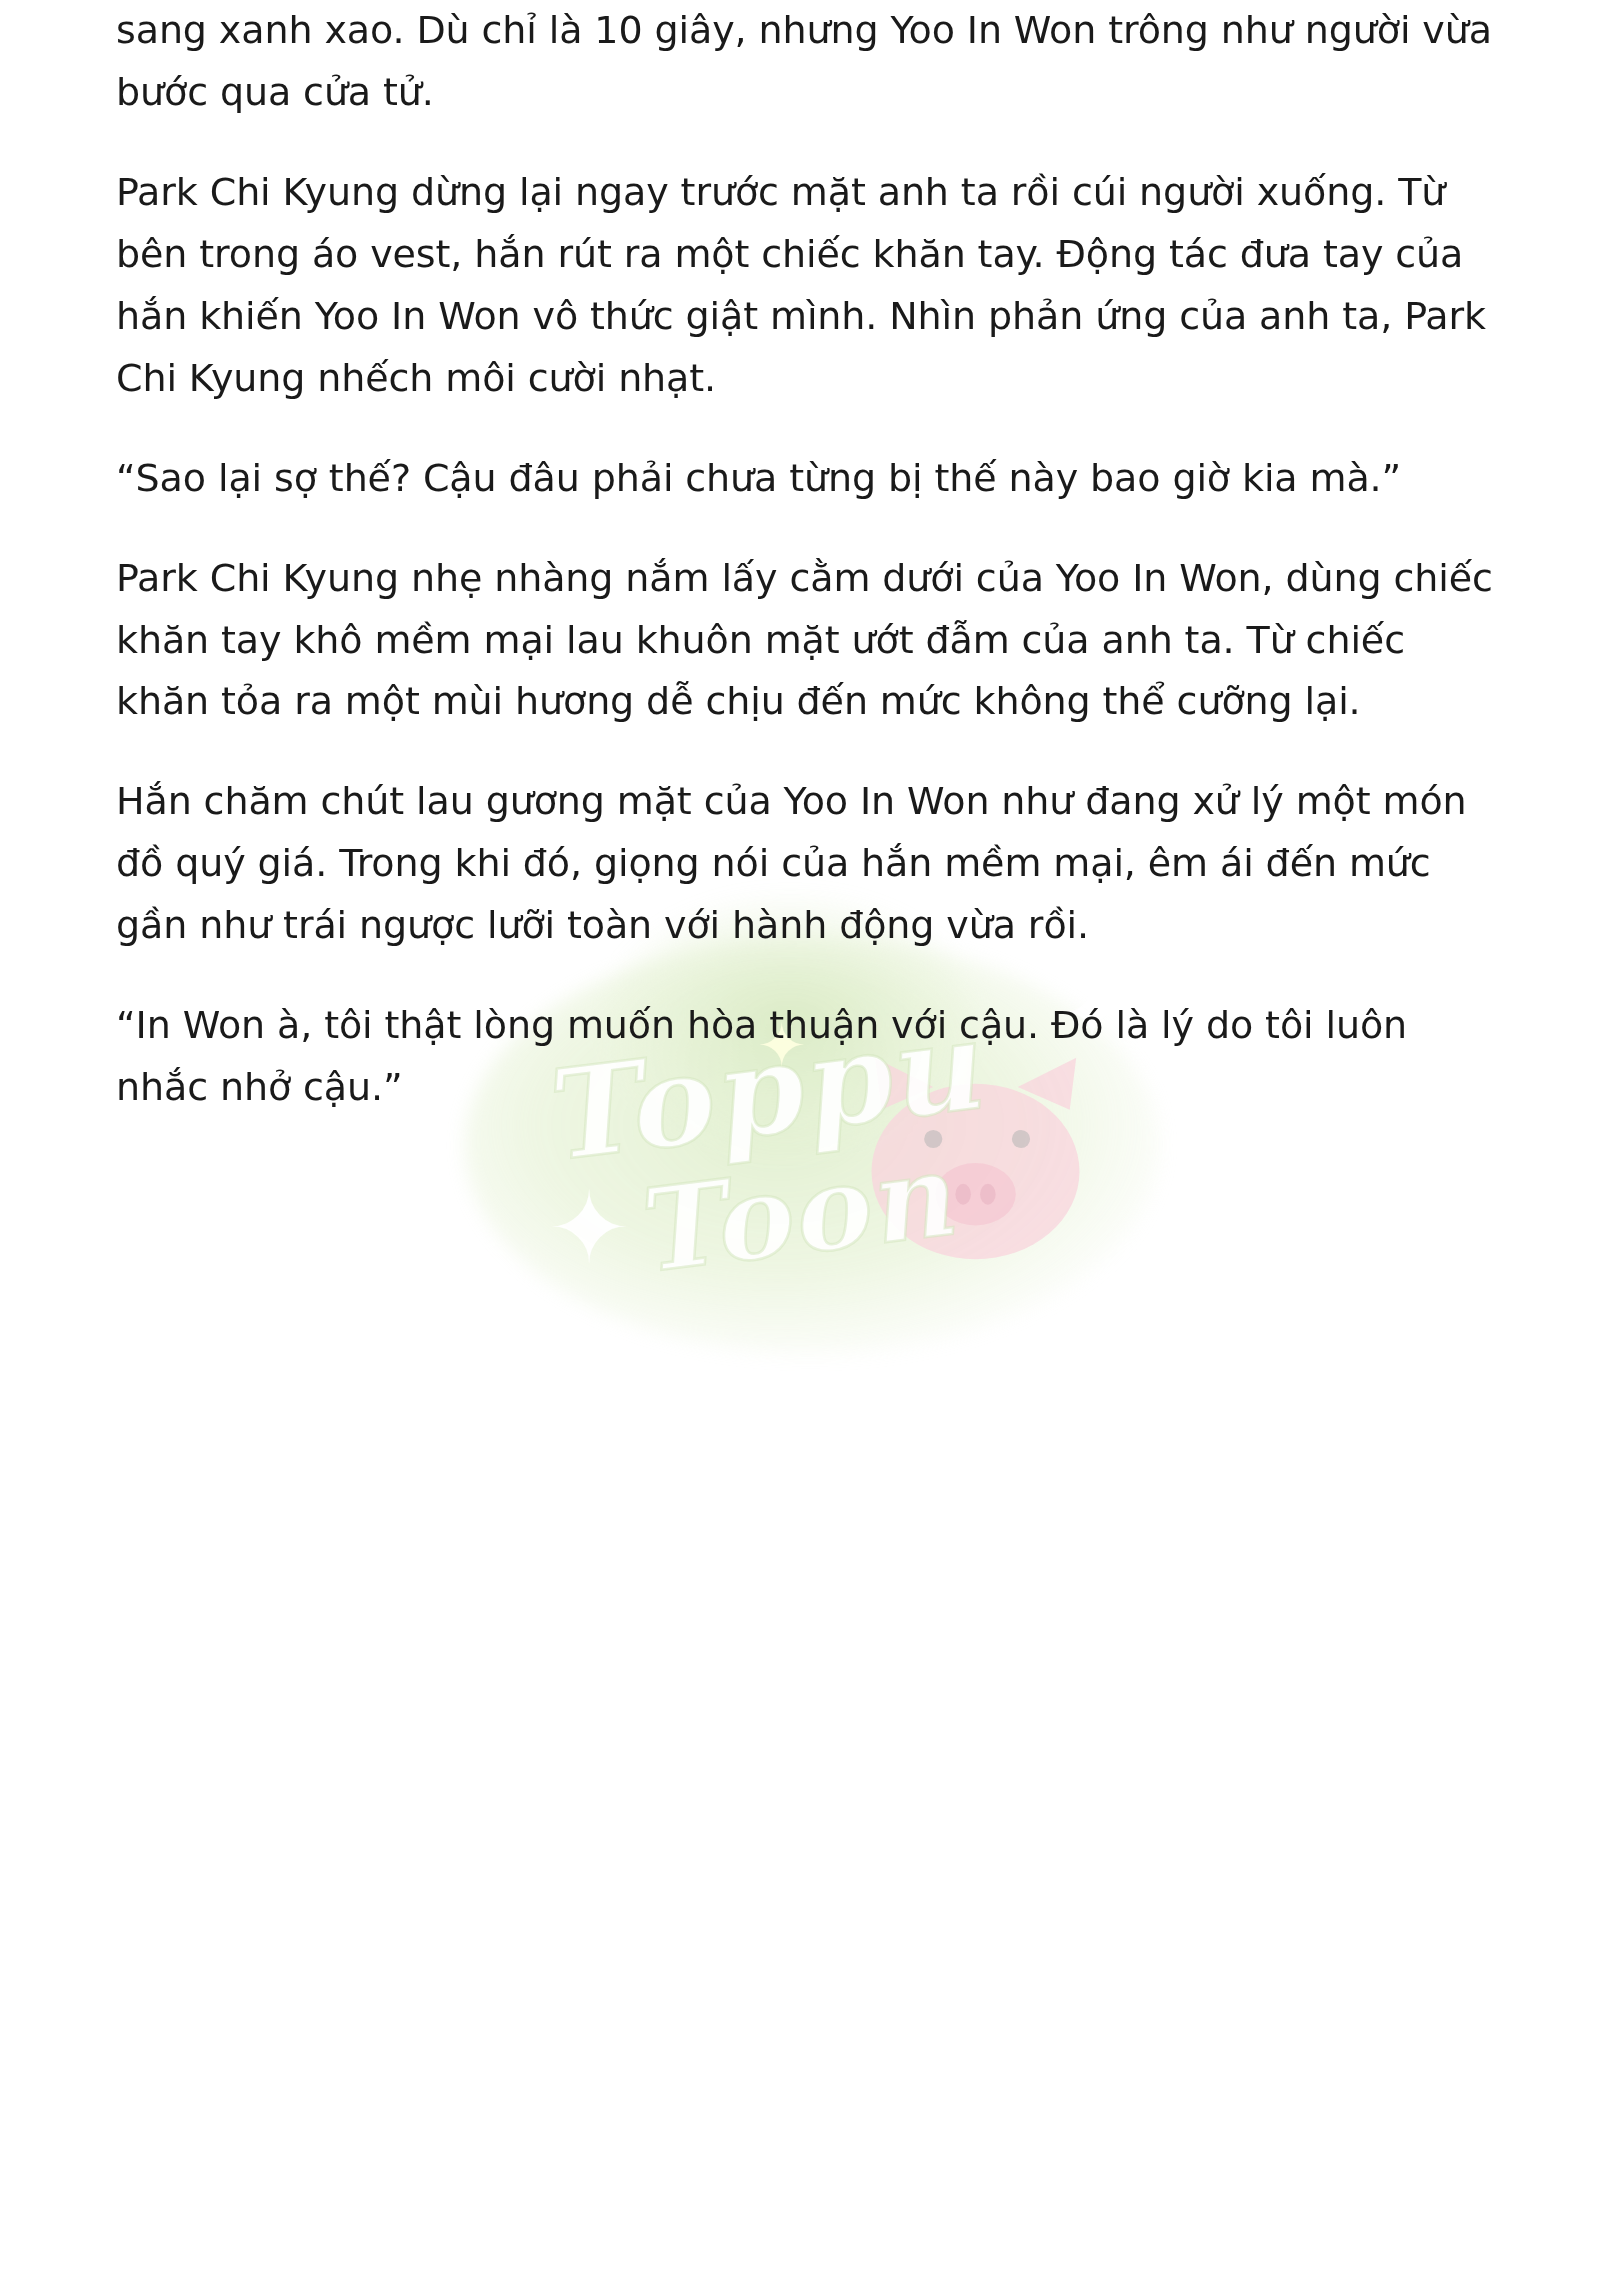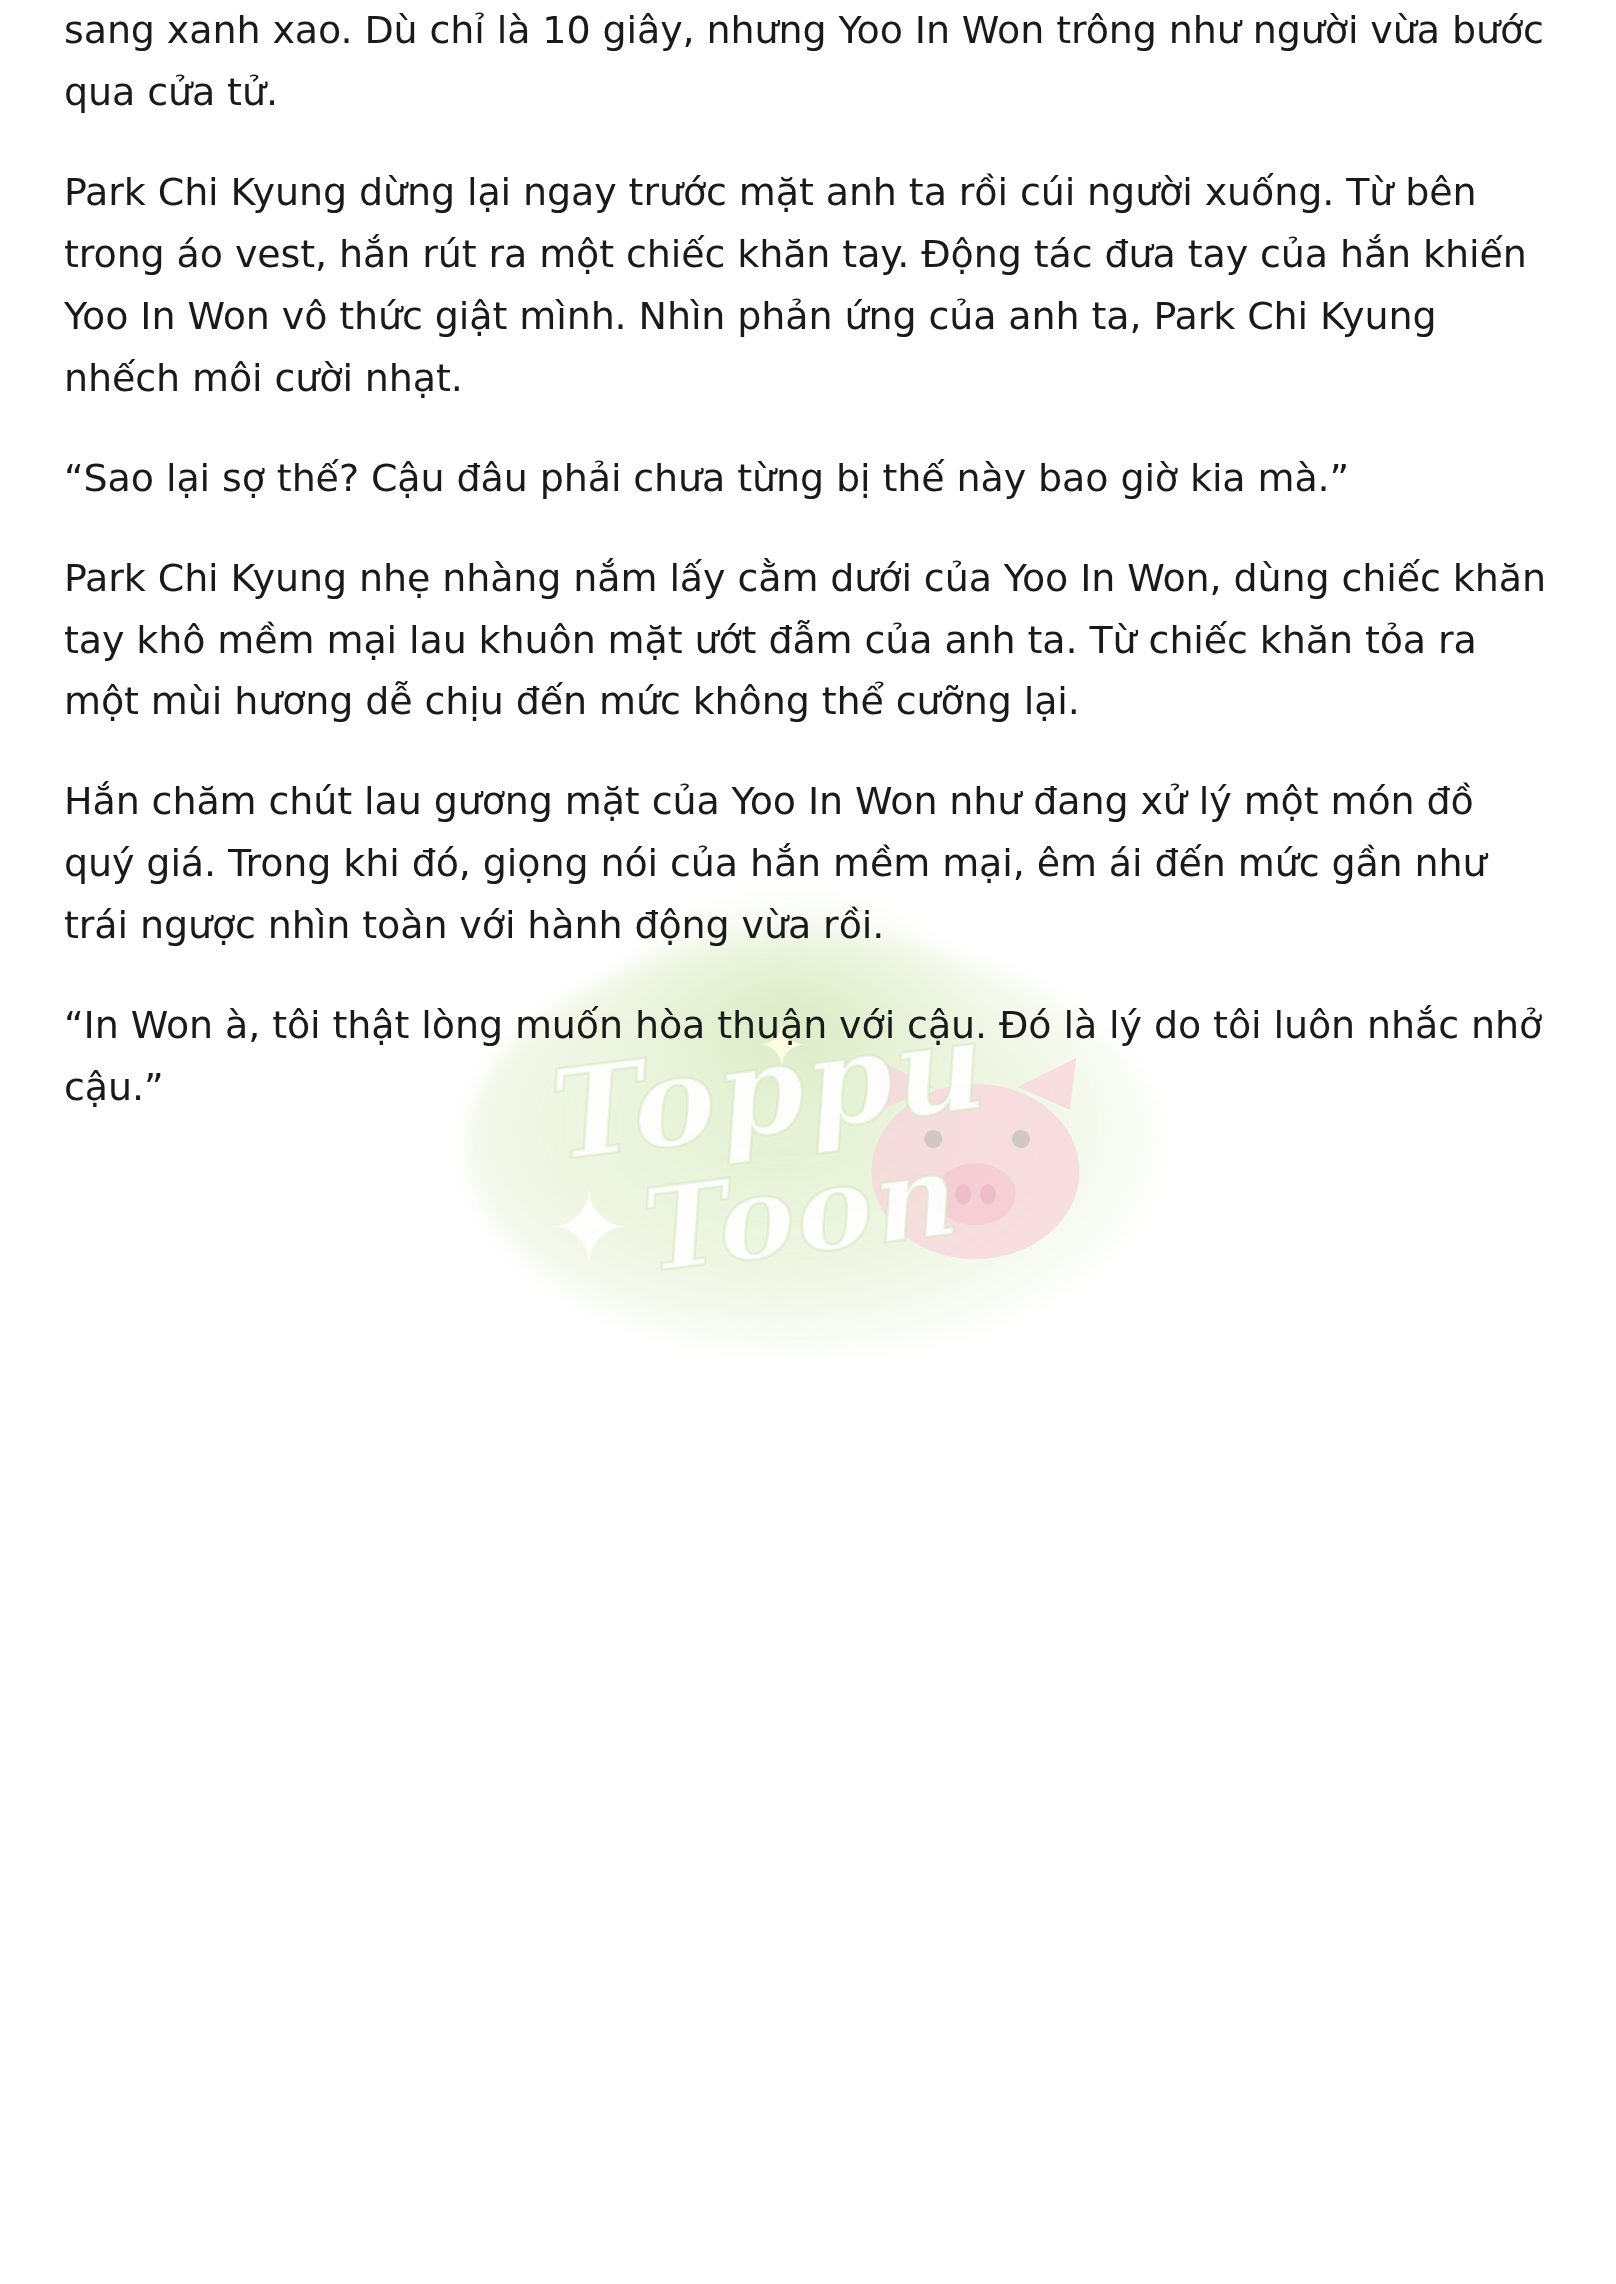--- a/index.html
+++ b/index.html
@@ -79,21 +79,21 @@
     line-height: 1;
   }
   .wm-spark.s1 { left: 195px; top: 280px; font-size: 98px; color: rgba(255,255,255,0.95); }
   .wm-spark.s2 { left: 709px; top: 78px; font-size: 72px; }
   .wm-spark.s3 { left: 404px; top: 117px; font-size: 59px; color: rgba(255,255,200,0.9); }
 
   
   .content {
     position: relative;
     z-index: 3;
-    padding: 0 64px;
+    padding: 0 116px;
     box-sizing: border-box;
   }
   .content p {
     margin: 0 0 38px 0;
     font-family: "DejaVu Sans", sans-serif;
     font-size: 38px;
     line-height: 1.63;
     color: #1a1a1a;
     font-weight: 400;
     letter-spacing: -0.1px;
@@ -130,18 +130,18 @@
     <div class="wm-spark s1">✦</div>
     <div class="wm-spark s2">✦</div>
     <div class="wm-spark s3">✦</div>
   </div>
 
   <div class="content">
     <p class="first">sang xanh xao. Dù chỉ là 10 giây, nhưng Yoo In Won trông như người vừa bước qua cửa tử.</p>
     <p>Park Chi Kyung dừng lại ngay trước mặt anh ta rồi cúi người xuống. Từ bên trong áo vest, hắn rút ra một chiếc khăn tay. Động tác đưa tay của hắn khiến Yoo In Won vô thức giật mình. Nhìn phản ứng của anh ta, Park Chi Kyung nhếch môi cười nhạt.</p>
     <p>“Sao lại sợ thế? Cậu đâu phải chưa từng bị thế này bao giờ kia mà.”</p>
     <p>Park Chi Kyung nhẹ nhàng nắm lấy cằm dưới của Yoo In Won, dùng chiếc khăn tay khô mềm mại lau khuôn mặt ướt đẫm của anh ta. Từ chiếc khăn tỏa ra một mùi hương dễ chịu đến mức không thể cưỡng lại.</p>
-    <p>Hắn chăm chút lau gương mặt của Yoo In Won như đang xử lý một món đồ quý giá. Trong khi đó, giọng nói của hắn mềm mại, êm ái đến mức gần như trái ngược nhìn toàn với hành động vừa rồi.</p>
+    <p>Hắn chăm chút lau gương mặt của Yoo In Won như đang xử lý một món đồ quý giá. Trong khi đó, giọng nói của hắn mềm mại, êm ái đến mức gần như trái ngược lưỡi toàn với hành động vừa rồi.</p>
     <p>“In Won à, tôi thật lòng muốn hòa thuận với cậu. Đó là lý do tôi luôn nhắc nhở cậu.”</p>
   </div>
 
 </div>
 
 
 </body></html>

